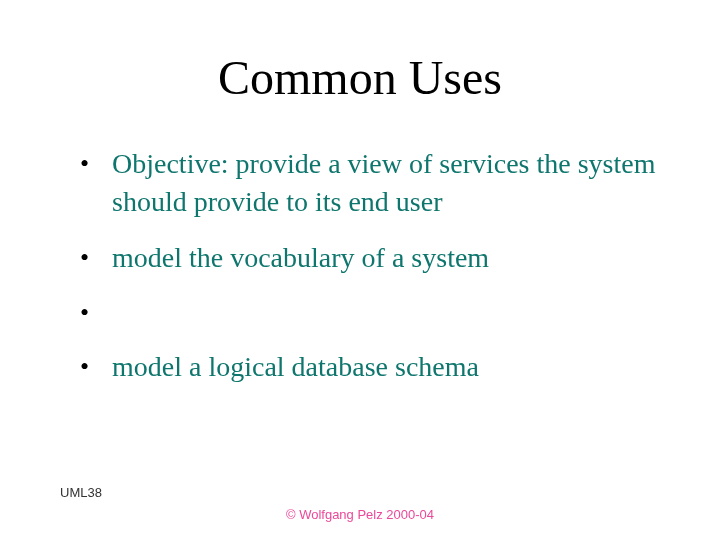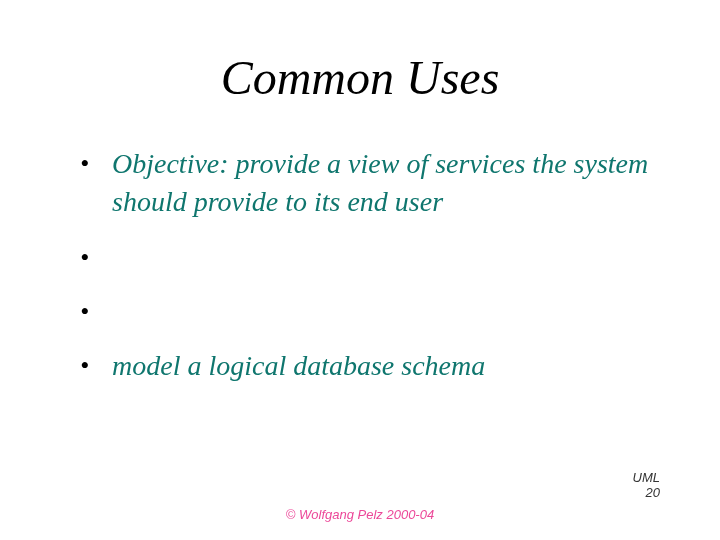--- a/index.html
+++ b/index.html
@@ -1,19 +1,18 @@
 <!DOCTYPE html>
 <html><head>
   <meta charset="utf-8">
   <style>
     * {
       margin: 0;
       padding: 0;
       box-sizing: border-box;
-      font-style: italic;
     }
 
     body {
       width: 720px;
       height: 540px;
       background: #f0f0f0;
       font-family: 'Times New Roman', Times, serif;
       overflow: hidden;
     }
 
@@ -63,21 +62,21 @@
 
     .bullet-text {
       font-size: 28px;
       font-family: 'Times New Roman', Times, serif;
       color: #0f766e;
       line-height: 1.35;
     }
 
     .slide-footer {
       display: flex;
-      flex-direction: column;
+      flex-direction: row;
       align-items: flex-end;
       padding-top: 10px;
       border-top: none;
     }
 
     .footer-left {
       font-size: 13px;
       color: #333333;
       font-family: Arial, sans-serif;
     }
@@ -107,32 +106,33 @@
 
   <div class="slide-content">
 
     <div class="bullet-item">
       <span class="bullet-dot">•</span>
       <span class="bullet-text">Objective: provide a view of services the system should provide to its end user</span>
     </div>
 
     <div class="bullet-item">
       <span class="bullet-dot">•</span>
+      <span class="bullet-text">model the vocabulary of a system</span>
     </div>
 
     <div class="bullet-item">
       <span class="bullet-dot">•</span>
     </div>
 
     <div class="bullet-item">
       <span class="bullet-dot">•</span>
       <span class="bullet-text">model a logical database schema</span>
     </div>
 
   </div>
 
   <div class="slide-footer">
     <span class="footer-left">UML</span>
     <span class="footer-center">© Wolfgang Pelz 2000-04</span>
-    <span class="footer-right">20</span>
+    <span class="footer-right">38</span>
   </div>
 
 </div>
 
 </body></html>

